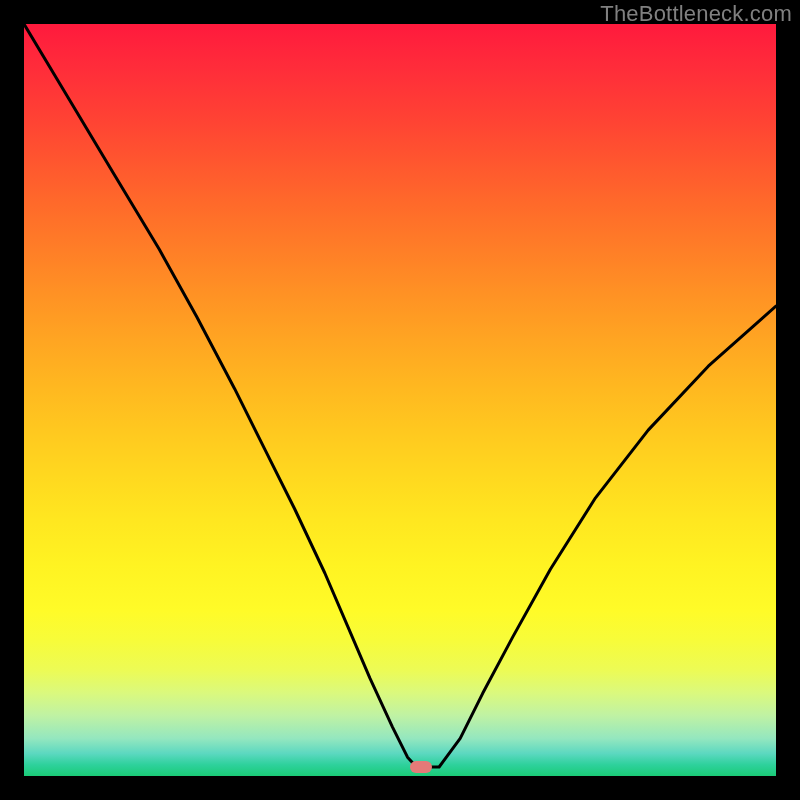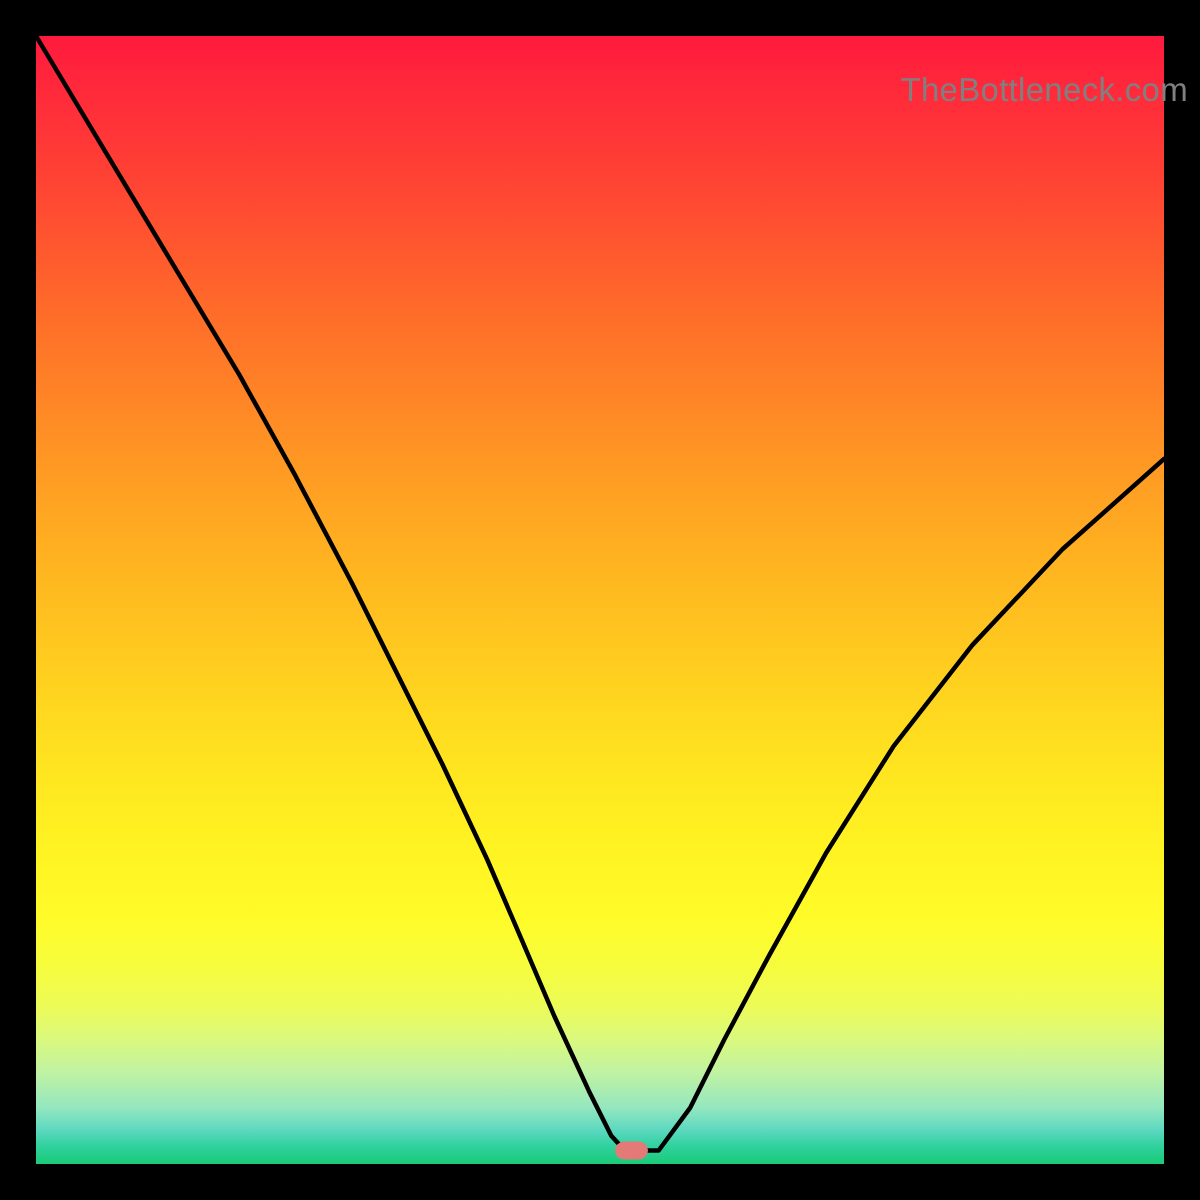--- a/index.html
+++ b/index.html
@@ -72,21 +72,20 @@
     border-radius: 6px;
   }
   .watermark {
     position: absolute;
     top: 1px;
     right: 8px;
     color: #808080;
     font-size: 22px;
     letter-spacing: 0.2px;
     user-select: none;
-    margin-top: 46px;
   }
 </style>
 </head>
 <body>
 
 <div class="frame">
 
   <div class="plot">
     <div class="gradient"></div>
 

